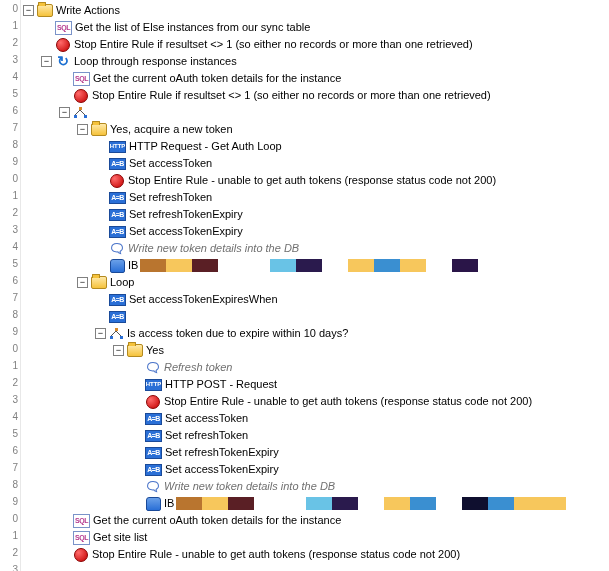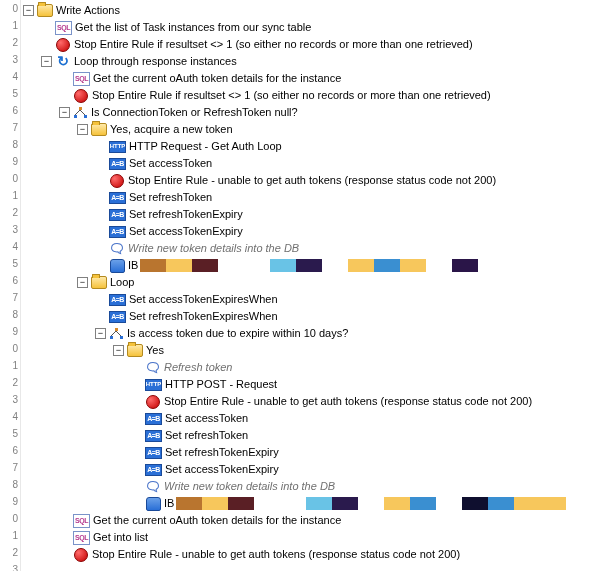--- a/index.html
+++ b/index.html
@@ -200,21 +200,21 @@
     <span class="icon">
         <span class="i-folder"></span>
       </span>
     <span class="label">Write Actions</span>
   </div>
 
   <div class="row">
     <span class="indent w1"></span>
       <span class="toggle-spacer"></span>
     <span class="icon i-sql">SQL</span>
-    <span class="label">Get the list of Task instances from our sync table</span>
+    <span class="label">Get the list of Else instances from our sync table</span>
   </div>
 
   <div class="row">
     <span class="indent w1"></span>
       <span class="toggle-spacer"></span>
     <span class="icon">
         <span class="i-stop"></span>
       </span>
     <span class="label">Stop Entire Rule if resultset &lt;&gt; 1 (so either no records or more than one retrieved)</span>
   </div>
@@ -246,21 +246,20 @@
     <span class="indent w2"></span>
     <span class="toggle">−</span>
     <span class="icon i-cond">
       <svg viewBox="0 0 15 12">
           <rect x="6" y="0" width="3" height="3" fill="#d98a2b"></rect>
           <rect x="1" y="8" width="3" height="3" fill="#2a6fd6"></rect>
           <rect x="11" y="8" width="3" height="3" fill="#2a6fd6"></rect>
           <path d="M7 3 L2 8 M7 3 L12 8" stroke="#555" stroke-width="1"></path>
         </svg>
     </span>
-    <span class="label">Is ConnectionToken or RefreshToken null?</span>
   </div>
 
   <div class="row">
     <span class="indent w3"></span>
     <span class="toggle">−</span>
     <span class="icon">
         <span class="i-folder"></span>
       </span>
     <span class="label">Yes, acquire a new token</span>
   </div>
@@ -353,21 +352,20 @@
     <span class="indent w4"></span>
       <span class="toggle-spacer"></span>
     <span class="icon i-set">A=B</span>
     <span class="label">Set accessTokenExpiresWhen</span>
   </div>
 
   <div class="row">
     <span class="indent w4"></span>
       <span class="toggle-spacer"></span>
     <span class="icon i-set">A=B</span>
-    <span class="label">Set refreshTokenExpiresWhen</span>
   </div>
 
   <div class="row">
     <span class="indent w4"></span>
     <span class="toggle">−</span>
     <span class="icon i-cond">
       <svg viewBox="0 0 15 12">
           <rect x="6" y="0" width="3" height="3" fill="#d98a2b"></rect>
           <rect x="1" y="8" width="3" height="3" fill="#2a6fd6"></rect>
           <rect x="11" y="8" width="3" height="3" fill="#2a6fd6"></rect>
@@ -474,21 +472,21 @@
     <span class="indent w2"></span>
       <span class="toggle-spacer"></span>
     <span class="icon i-sql">SQL</span>
     <span class="label">Get the current oAuth token details for the instance</span>
   </div>
 
   <div class="row">
     <span class="indent w2"></span>
       <span class="toggle-spacer"></span>
     <span class="icon i-sql">SQL</span>
-    <span class="label">Get into list</span>
+    <span class="label">Get site list</span>
   </div>
 
   <div class="row">
     <span class="indent w2"></span>
       <span class="toggle-spacer"></span>
     <span class="icon">
         <span class="i-stop"></span>
       </span>
     <span class="label">Stop Entire Rule - unable to get auth tokens (response status code not 200)</span>
   </div>

